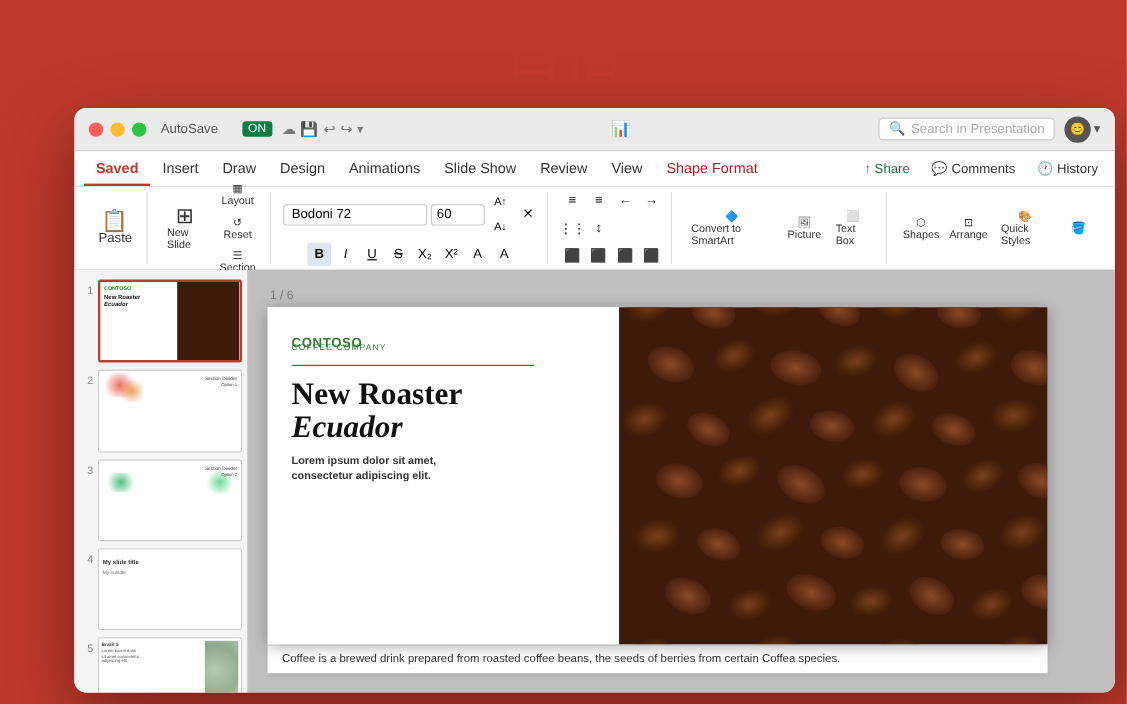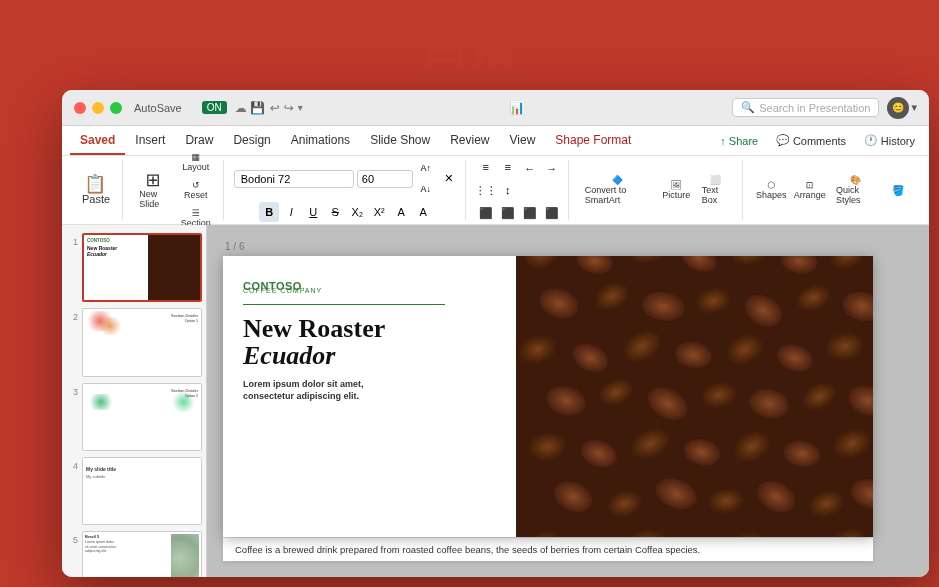--- a/index.html
+++ b/index.html
@@ -183,21 +183,21 @@
       background: white;
       min-width: 120px;
       cursor: pointer;
     }
     .size-box {
       border: 1px solid #ccc;
       border-radius: 3px;
       padding: 2px 4px;
       font-size: 11px;
       background: white;
-      width: 56px;
+      width: 45px;
       cursor: pointer;
     }
     .format-row {
       display: flex;
       gap: 2px;
       align-items: center;
     }
     .fmt-btn {
       width: 20px; height: 20px;
       display: flex; align-items: center; justify-content: center;

